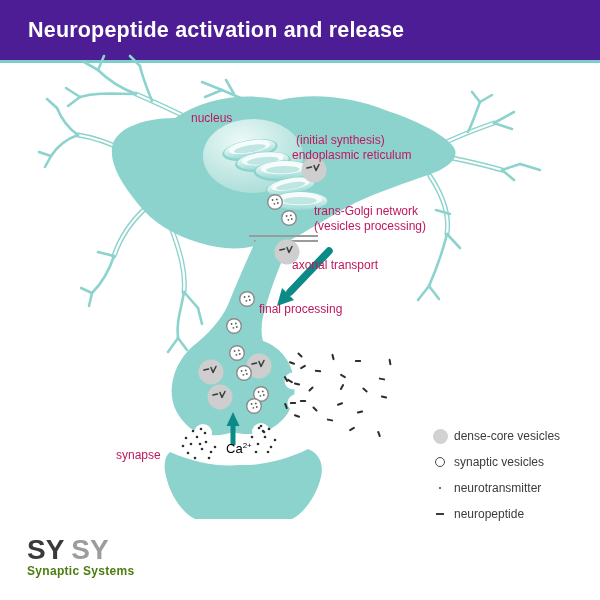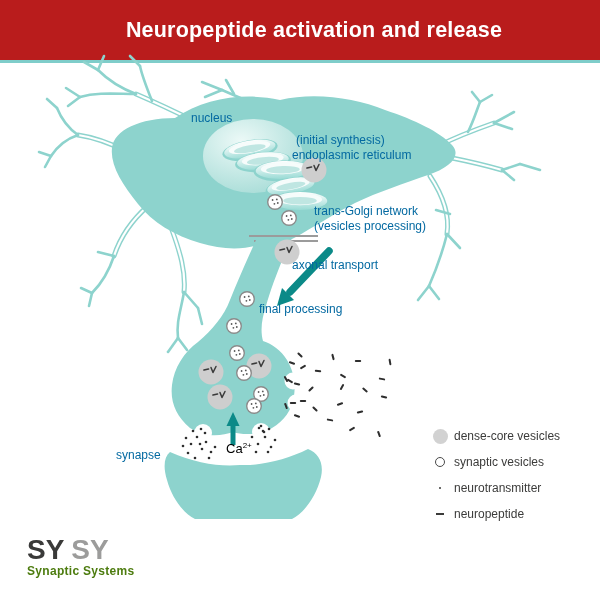--- a/index.html
+++ b/index.html
@@ -1,22 +1,22 @@
 <!DOCTYPE html>
 <html><head>
 <meta charset="utf-8">
 <style>
   html,body{margin:0;padding:0;background:#fff;}
   .page{position:relative;width:600px;height:600px;background:#ffffff;overflow:hidden;
         font-family:"Liberation Sans","DejaVu Sans",sans-serif;color:#3b3b3a;}
-  .header{position:absolute;left:0;top:0;width:600px;height:60px;background:#b91c1c;
-          border-bottom:3px solid #7fcdca;display:flex;align-items:center;box-sizing:content-box;justify-content:center;}
+  .header{position:absolute;left:0;top:0;width:600px;height:60px;background:#4c1d95;
+          border-bottom:3px solid #7fcdca;display:flex;align-items:center;box-sizing:content-box;}
   .header .title{color:#ffffff;font-size:21.5px;font-weight:bold;padding-left:28px;letter-spacing:.2px;}
   svg.diagram{position:absolute;left:0;top:0;}
-  .lbl{position:absolute;font-size:12px;line-height:14px;color:#0369a1;white-space:nowrap;}
+  .lbl{position:absolute;font-size:12px;line-height:14px;color:#be185d;white-space:nowrap;}
   .ca{position:absolute;font-size:13px;color:#000000;}
   .ca sup{font-size:8px;}
   .legend{position:absolute;left:430px;top:423px;}
   .legend .row{display:flex;align-items:center;height:26px;}
   .legend .ic{width:20px;display:flex;align-items:center;justify-content:center;margin-right:4px;}
   .ic-dense{width:15px;height:15px;border-radius:50%;background:#d2d2d2;}
   .ic-syn{width:10px;height:10px;border-radius:50%;background:#fff;border:1.5px solid #4a4a4a;box-sizing:border-box;}
   .ic-nt{width:2.5px;height:2.5px;border-radius:50%;background:#3b3b3a;}
   .ic-np{width:8px;height:2px;background:#3b3b3a;}
   .legend .txt{font-size:12px;}

